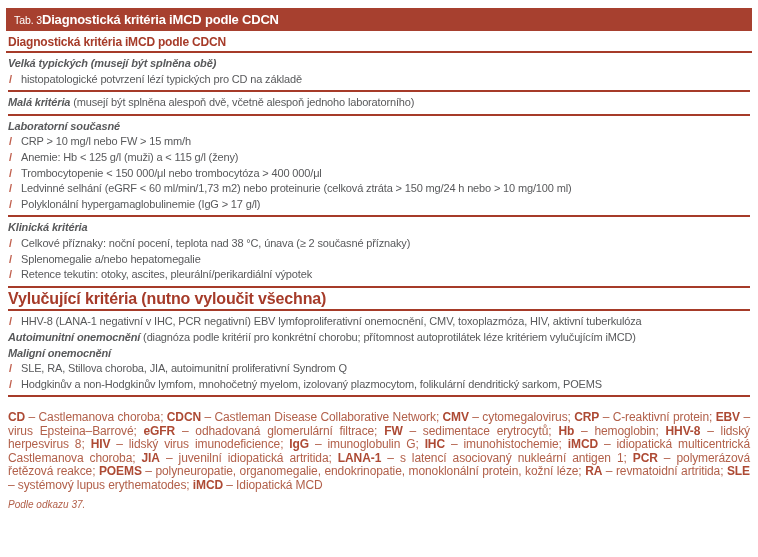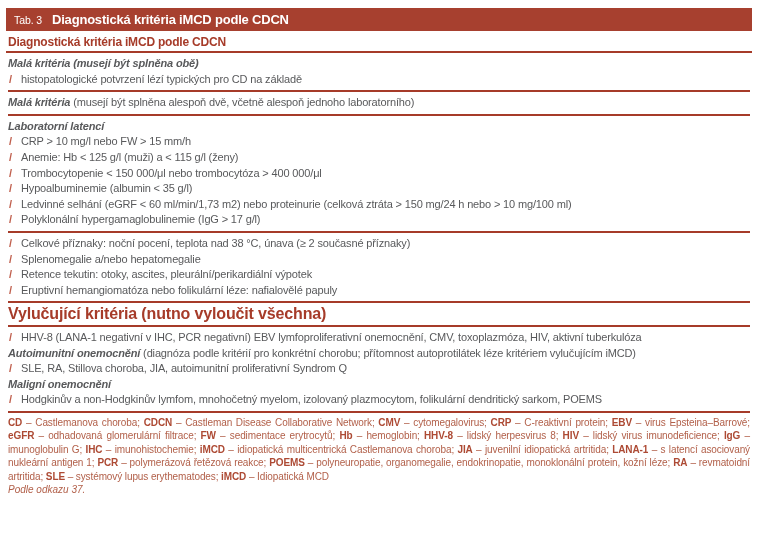--- a/index.html
+++ b/index.html
@@ -12,80 +12,79 @@
   }
   *{box-sizing:border-box;}
   html,body{margin:0;padding:0;}
   body{
     width:758px;height:557px;background:#ffffff;overflow:hidden;
     font-family:"Liberation Sans",sans-serif;color:var(--body-text);
   }
   .page{padding:8px 6px 0 6px;}
   .title-bar{
     background:var(--bar-bg);color:#fff;height:23px;
-    display:flex;align-items:center;gap:10px;padding:0 8px;
+    display:flex;align-items:center;padding:0 8px;
   }
   .tab-label{font-size:10.5px;letter-spacing:-0.1px;}
   .tab-title{font-size:13px;font-weight:bold;letter-spacing:-0.2px;}
   .subtitle{
     color:var(--accent-red);font-weight:bold;font-size:12px;letter-spacing:-0.2px;
     padding:4px 2px 2px 2px;border-bottom:2px solid var(--accent-red);
   }
   .rows{padding:3px 2px 0 2px;}
   .row{font-size:11px;line-height:15.6px;letter-spacing:-0.15px;white-space:nowrap;}
   .heading-row .lead{font-weight:bold;font-style:italic;}
   .heading-row .rest{font-weight:normal;font-style:normal;}
   .item-row .slash{
     color:var(--bullet);font-weight:bold;display:inline-block;
     width:13px;padding-left:1px;
   }
   .exclusion-row{color:var(--accent-red);font-weight:bold;font-size:16px;}
   .rule{height:0;border-top:2px solid var(--accent-red);margin:3px 0;}
   .footnote{
-    margin-top:3px;padding:0 2px;font-size:10px;line-height:13.5px;
+    margin-top:14px;padding:0 2px;font-size:12px;line-height:13.5px;
     color:var(--footnote);text-align:justify;letter-spacing:-0.1px;
   }
   .footnote b{color:var(--footnote-bold);}
   .reference{
-    margin-top:1px;padding:0 2px;color:var(--footnote);
+    margin-top:7px;padding:0 2px;color:var(--footnote);
     font-style:italic;font-size:10px;
   }
 </style>
 </head>
 <body>
 
 <div class="page">
   <div class="title-bar">
     <span class="tab-label">Tab. 3</span>
     <span class="tab-title">Diagnostická kritéria iMCD podle CDCN</span>
   </div>
   <div class="subtitle">Diagnostická kritéria iMCD podle CDCN</div>
   <div class="rows">
-      <div class="row heading-row"><span class="lead">Malá kritéria (musejí být splněna obě)</span></div>
+      <div class="row heading-row"><span class="lead">Velká typických (musejí být splněna obě)</span></div>
       <div class="row item-row"><span class="slash">/</span><span class="item-text">histopatologické potvrzení lézí typických pro CD na základě</span></div>
       <div class="rule"></div>
       <div class="row heading-row"><span class="lead">Malá kritéria</span><span class="rest"> (musejí být splněna alespoň dvě, včetně alespoň jednoho laboratorního)</span></div>
       <div class="rule"></div>
-      <div class="row heading-row"><span class="lead">Laboratorní latencí</span></div>
+      <div class="row heading-row"><span class="lead">Laboratorní současné</span></div>
       <div class="row item-row"><span class="slash">/</span><span class="item-text">CRP &gt; 10 mg/l nebo FW &gt; 15 mm/h</span></div>
       <div class="row item-row"><span class="slash">/</span><span class="item-text">Anemie: Hb &lt; 125 g/l (muži) a &lt; 115 g/l (ženy)</span></div>
       <div class="row item-row"><span class="slash">/</span><span class="item-text">Trombocytopenie &lt; 150 000/μl nebo trombocytóza &gt; 400 000/μl</span></div>
-      <div class="row item-row"><span class="slash">/</span><span class="item-text">Hypoalbuminemie (albumin &lt; 35 g/l)</span></div>
       <div class="row item-row"><span class="slash">/</span><span class="item-text">Ledvinné selhání (eGRF &lt; 60 ml/min/1,73 m2) nebo proteinurie (celková ztráta &gt; 150 mg/24 h nebo &gt; 10 mg/100 ml)</span></div>
       <div class="row item-row"><span class="slash">/</span><span class="item-text">Polyklonální hypergamaglobulinemie (IgG &gt; 17 g/l)</span></div>
       <div class="rule"></div>
+      <div class="row heading-row"><span class="lead">Klinická kritéria</span></div>
       <div class="row item-row"><span class="slash">/</span><span class="item-text">Celkové příznaky: noční pocení, teplota nad 38 °C, únava (≥ 2 současné příznaky)</span></div>
       <div class="row item-row"><span class="slash">/</span><span class="item-text">Splenomegalie a/nebo hepatomegalie</span></div>
       <div class="row item-row"><span class="slash">/</span><span class="item-text">Retence tekutin: otoky, ascites, pleurální/perikardiální výpotek</span></div>
-      <div class="row item-row"><span class="slash">/</span><span class="item-text">Eruptivní hemangiomatóza nebo folikulární léze: nafialovělé papuly</span></div>
       <div class="rule"></div>
       <div class="row exclusion-row"><span>Vylučující kritéria (nutno vyloučit všechna)</span></div>
       <div class="rule"></div>
       <div class="row item-row"><span class="slash">/</span><span class="item-text">HHV-8 (LANA-1 negativní v IHC, PCR negativní) EBV lymfoproliferativní onemocnění, CMV, toxoplazmóza, HIV, aktivní tuberkulóza</span></div>
       <div class="row heading-row"><span class="lead">Autoimunitní onemocnění</span><span class="rest"> (diagnóza podle kritérií pro konkrétní chorobu; přítomnost autoprotilátek léze kritériem vylučujícím iMCD)</span></div>
+      <div class="row heading-row"><span class="lead">Maligní onemocnění</span></div>
       <div class="row item-row"><span class="slash">/</span><span class="item-text">SLE, RA, Stillova choroba, JIA, autoimunitní proliferativní Syndrom Q</span></div>
-      <div class="row heading-row"><span class="lead">Maligní onemocnění</span></div>
       <div class="row item-row"><span class="slash">/</span><span class="item-text">Hodgkinův a non-Hodgkinův lymfom, mnohočetný myelom, izolovaný plazmocytom, folikulární dendritický sarkom, POEMS</span></div>
       <div class="rule"></div>
     </div>
   <div class="footnote"><b>CD</b><span> – Castlemanova choroba; </span><b>CDCN</b><span> – Castleman Disease Collaborative Network; </span><b>CMV</b><span> – cytomegalovirus; </span><b>CRP</b><span> – C-reaktivní protein; </span><b>EBV</b><span> – virus Epsteina–Barrové; </span><b>eGFR</b><span> – odhadovaná glomerulární filtrace; </span><b>FW</b><span> – sedimentace erytrocytů; </span><b>Hb</b><span> – hemoglobin; </span><b>HHV-8</b><span> – lidský herpesvirus 8; </span><b>HIV</b><span> – lidský virus imunodeficience; </span><b>IgG</b><span> – imunoglobulin G; </span><b>IHC</b><span> – imunohistochemie; </span><b>iMCD</b><span> – idiopatická multicentrická Castlemanova choroba; </span><b>JIA</b><span> – juvenilní idiopatická artritida; </span><b>LANA-1</b><span> – s latencí asociovaný nukleární antigen 1; </span><b>PCR</b><span> – polymerázová řetězová reakce; </span><b>POEMS</b><span> – polyneuropatie, organomegalie, endokrinopatie, monoklonální protein, kožní léze; </span><b>RA</b><span> – revmatoidní artritida; </span><b>SLE</b><span> – systémový lupus erythematodes; </span><b>iMCD</b><span> – Idiopatická MCD</span></div>
   <div class="reference">Podle odkazu 37.</div>
 </div>
 
 </body></html>

